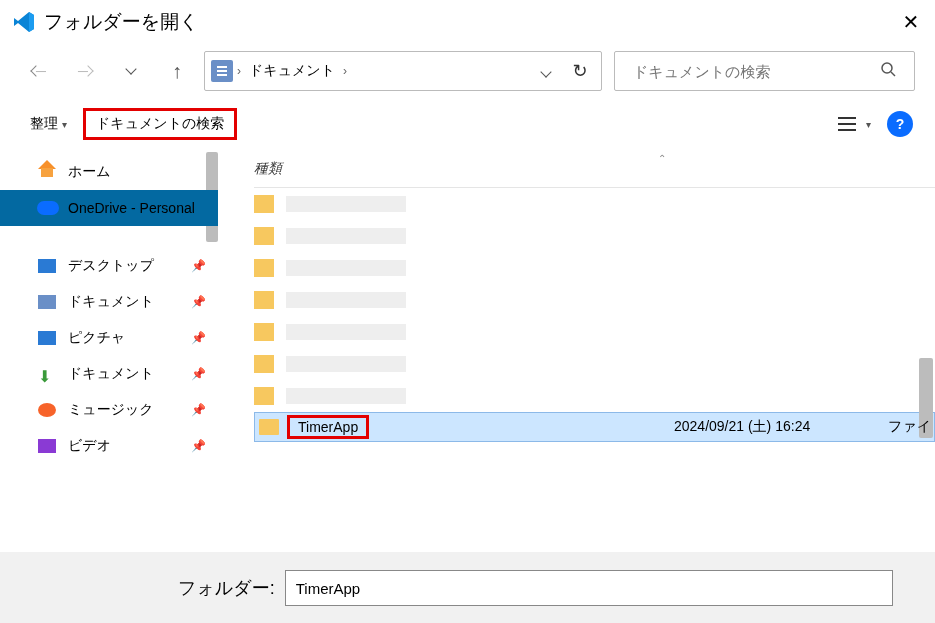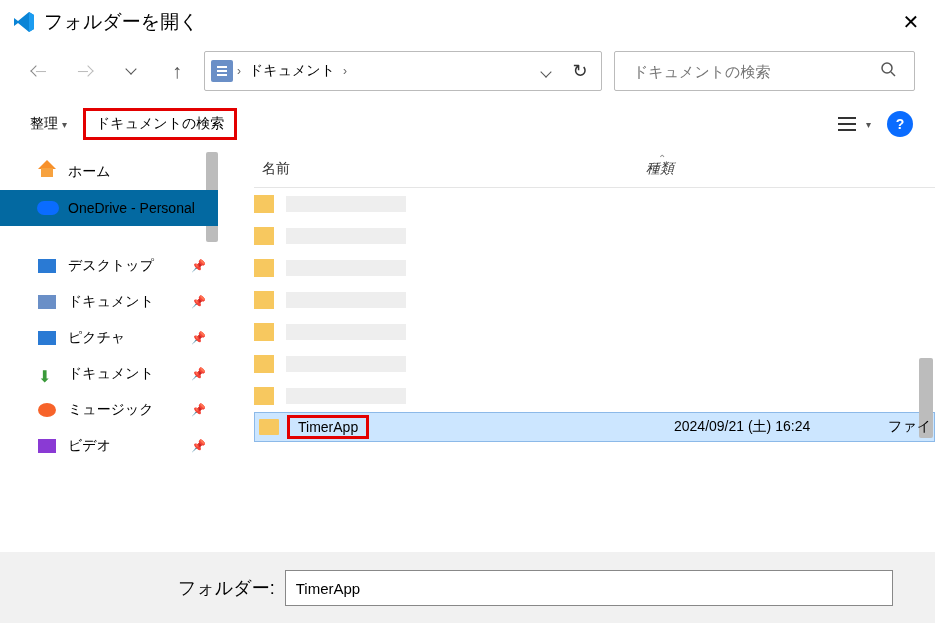--- a/index.html
+++ b/index.html
@@ -189,21 +189,20 @@
     <div class="sb-item">
       <span class="sq-ic" style="background:#8a3ad4"></span>
       <span class="txt">ビデオ</span>
       <span class="pin">📌</span>
     </div>
   </div>
 
   <div class="filelist">
     <span class="fl-sort">⌃</span>
     <div class="fl-header">
-      <div class="col col-name">名前</div>
       <div class="col col-type">種類</div>
     </div>
     <div class="fl-body">
       <div class="fl-vscroll"></div>
       <div class="fl-row blur">
           <span class="fic"></span>
           <span class="bname"></span>
         </div>
       <div class="fl-row blur">
           <span class="fic"></span>

